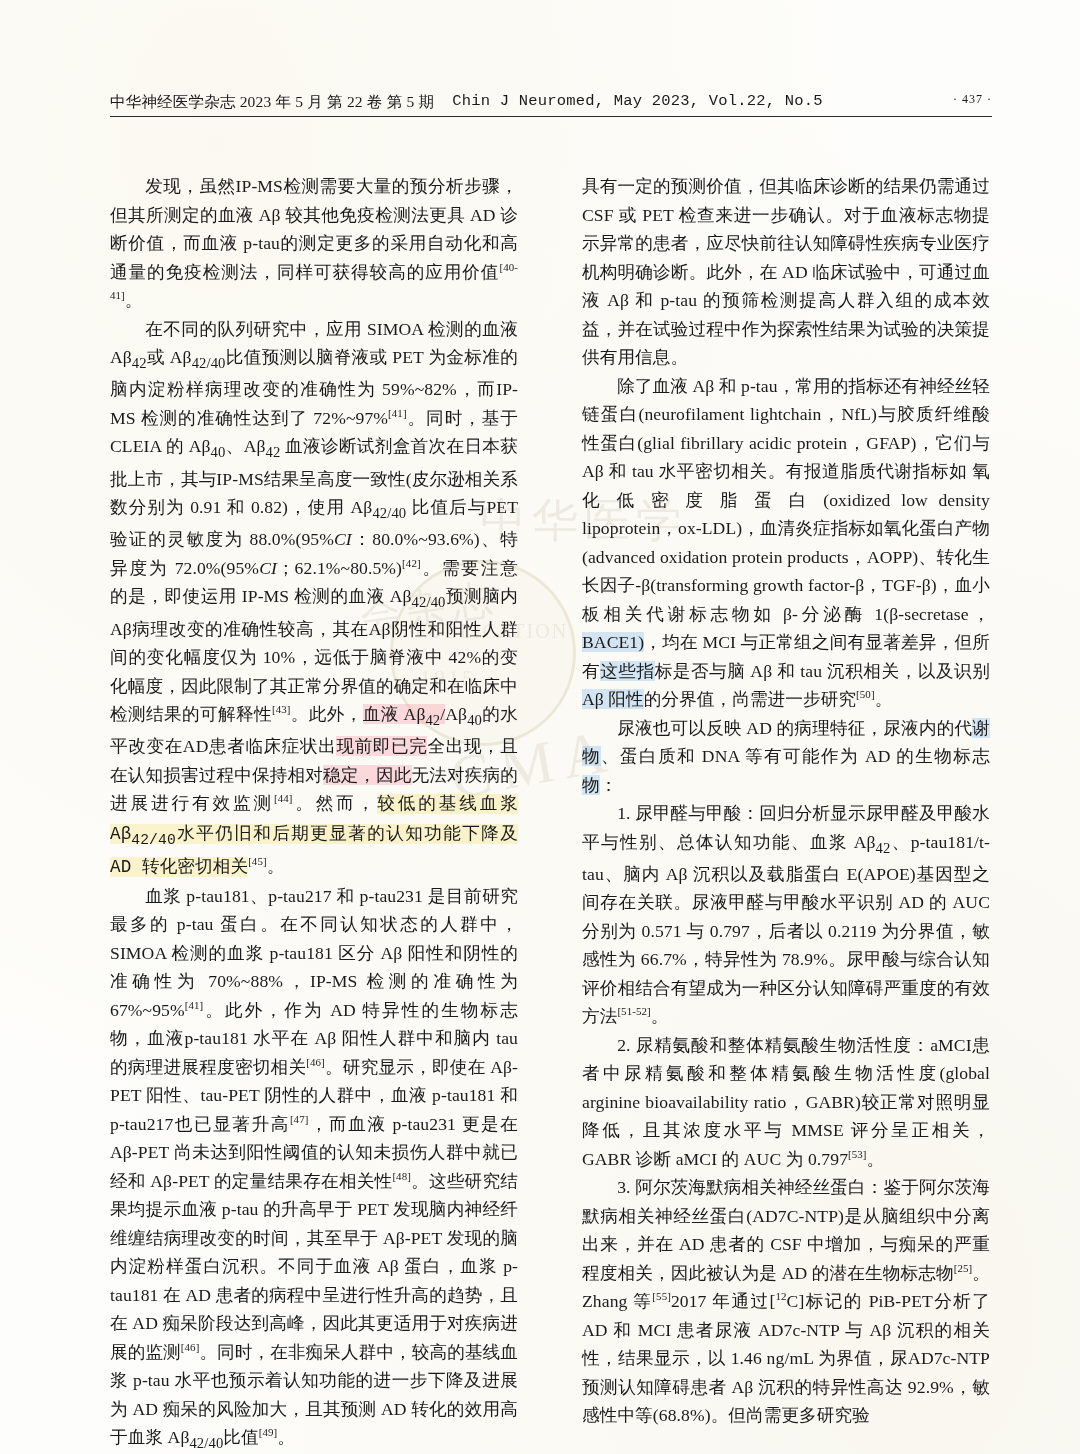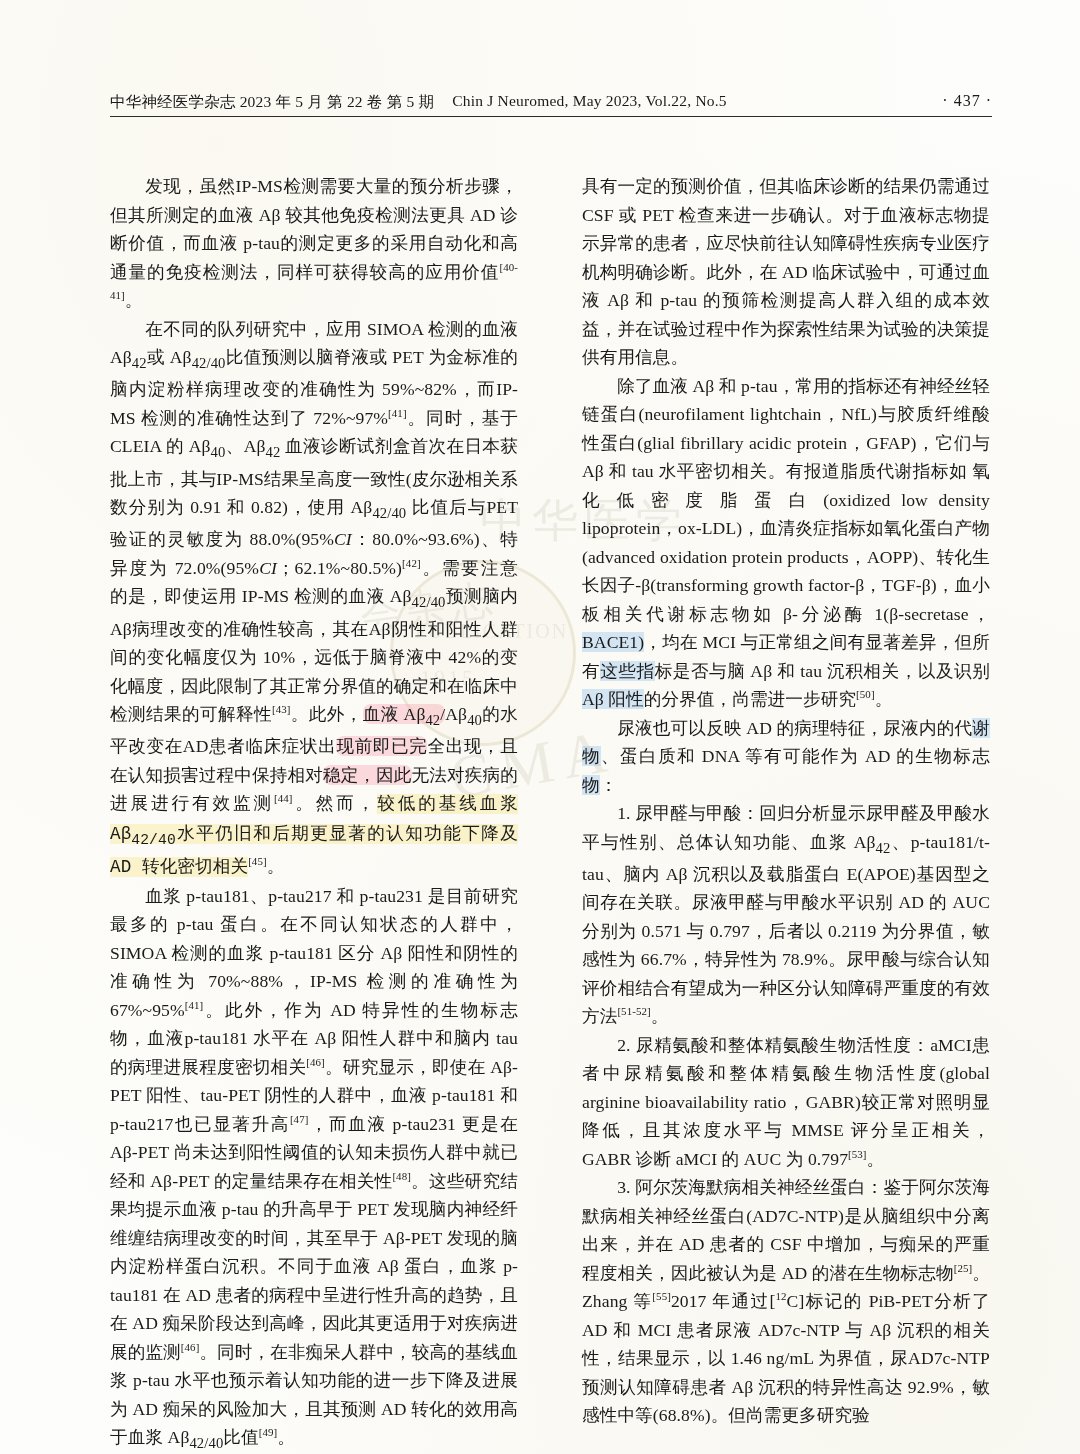--- a/index.html
+++ b/index.html
@@ -74,24 +74,24 @@
     position: absolute;
     left: 110px;
     right: 88px;
     top: 92px;
     display: flex;
     align-items: flex-start;
     font-size: 15.5px;
     letter-spacing: 0.2px;
   }
   .rh-cn { font-family: "Liberation Serif", serif; }
-  .rh-en { margin-left: 18px; font-family: Liberation Serif, serif; }
+  .rh-en { margin-left: 18px; font-family: Liberation Mono, monospace; }
   .rh-page {
     margin-left: auto;
-    font-size: 16px;
+    font-size: 12px;
     letter-spacing: 1px;
   }
   .rule {
     position: absolute;
     left: 110px;
     right: 88px;
     top: 116px;
     height: 1px;
     background: #2b2b2b;
   }
@@ -117,21 +117,21 @@
     text-justify: inter-ideograph;
     text-indent: 2em;
     letter-spacing: 0.1px;
   }
   p.para.noindent { text-indent: 0; }
   sup {
     font-size: 0.62em;
     vertical-align: super;
     line-height: 0;
   }
-  .hl-pink { background: rgba(247,140,160,0.30); border-radius: 8px; }
+  .hl-pink { background: rgba(247,140,160,0.30); }
   .hl-blue { background: rgba(120,180,235,0.30); }
   .hl-yellow { background: rgba(245,225,120,0.35); font-family: Liberation Mono, monospace; }
 </style>
 </head>
 <body>
 
 <div class="page">
 
   <div class="watermark">
     <div class="wm-circle"></div>

